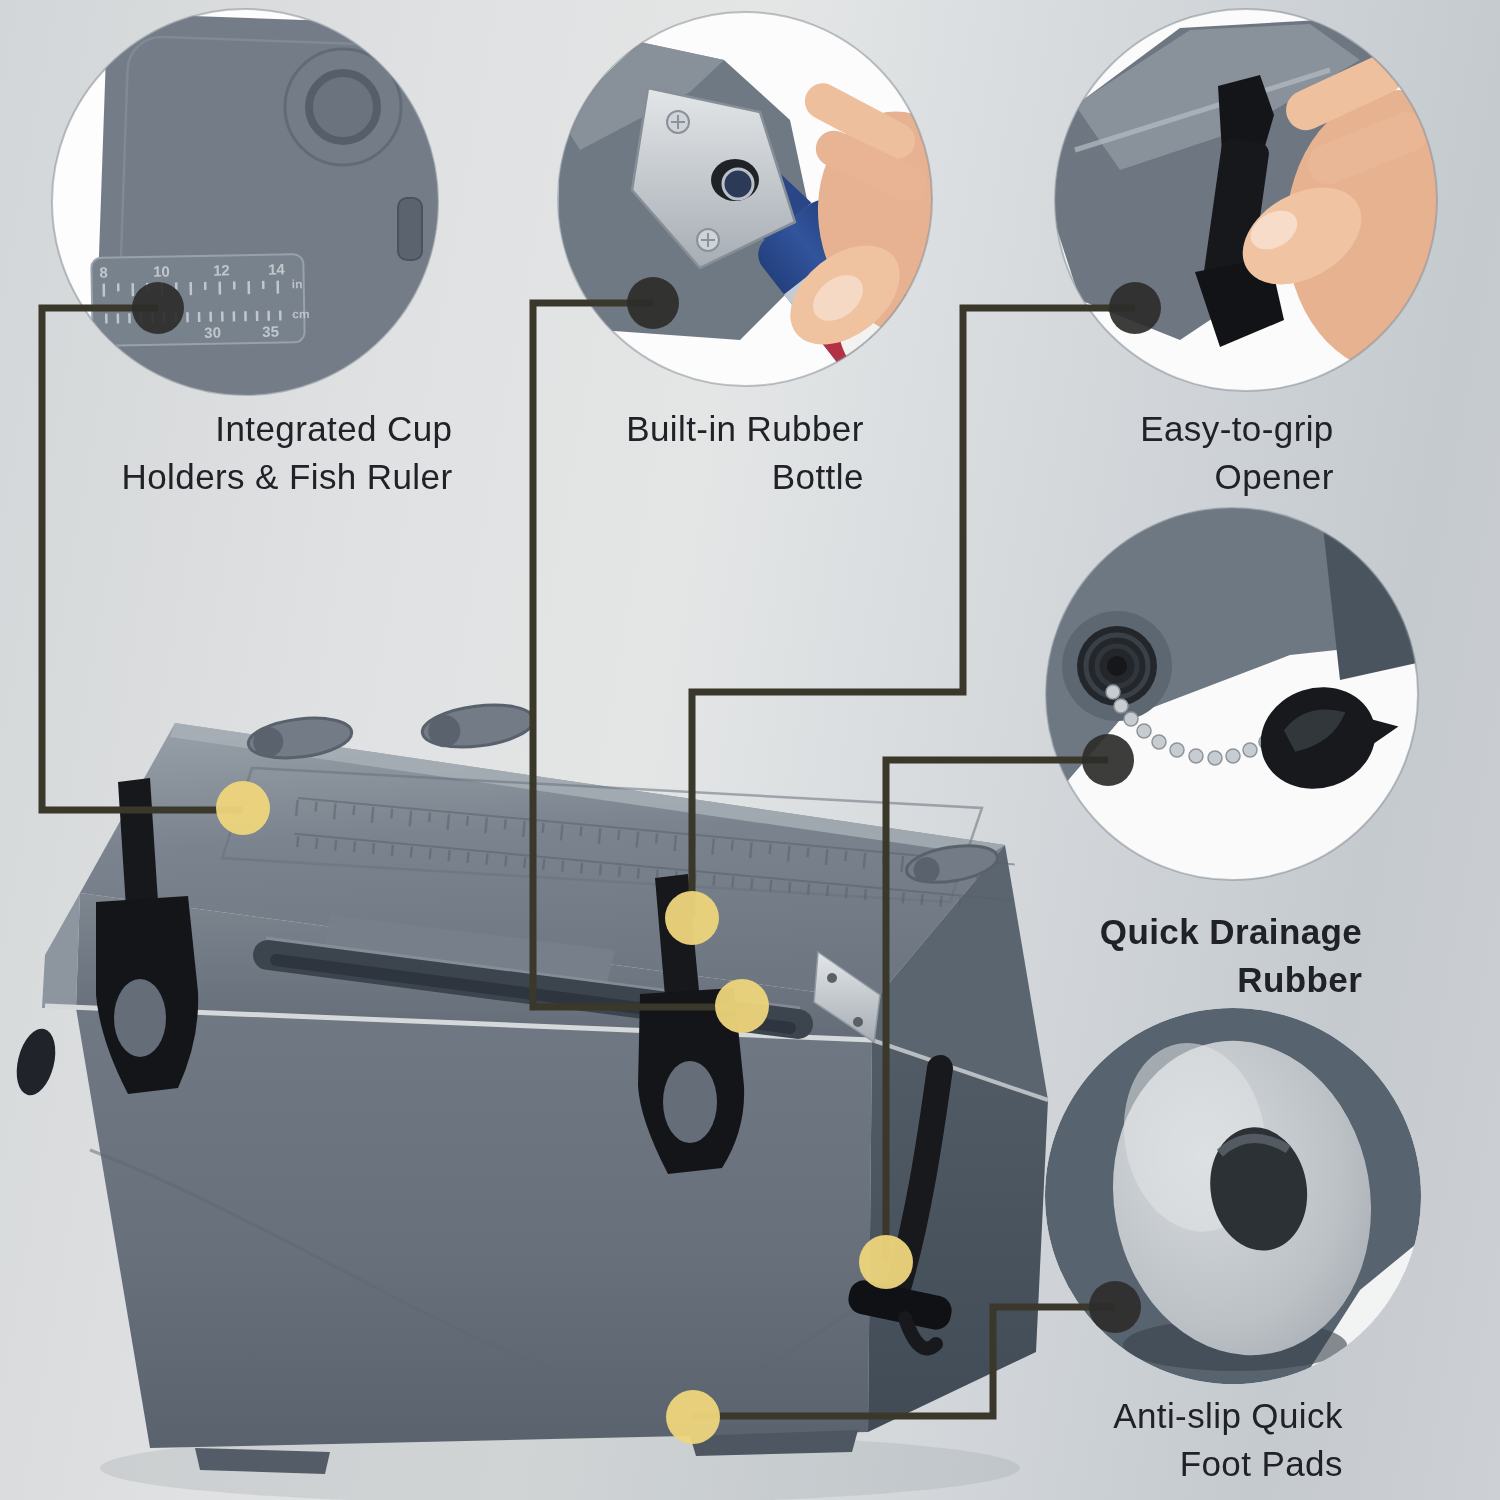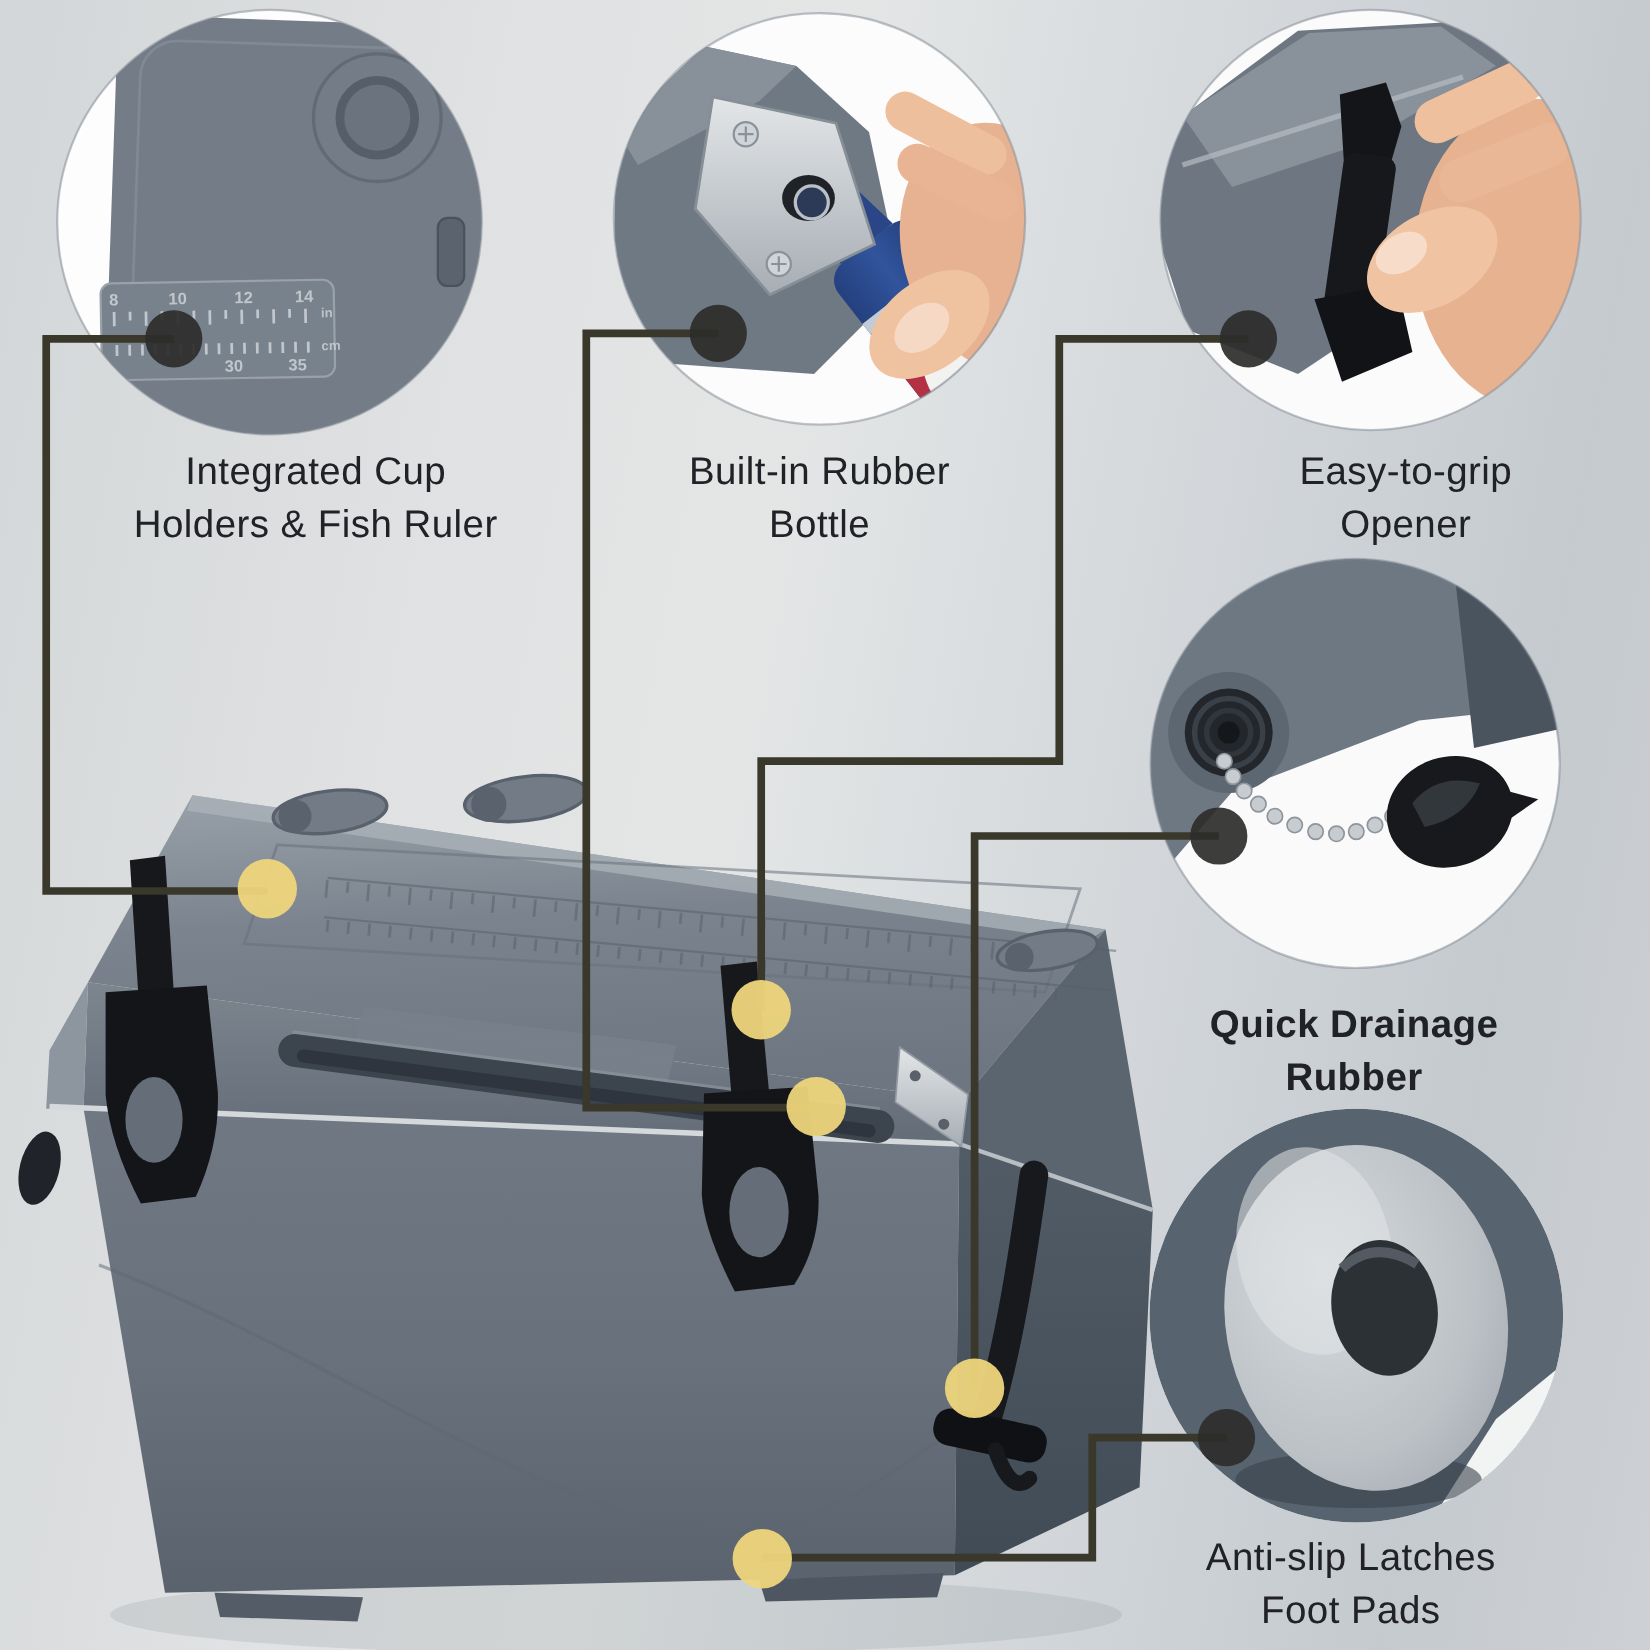--- a/index.html
+++ b/index.html
@@ -3,21 +3,21 @@
 <meta charset="utf-8">
 <style>
   html,body{margin:0;padding:0;}
   body{width:1500px;height:1500px;font-family:"Liberation Sans",sans-serif;}
   .canvas{
     position:relative;width:1500px;height:1500px;overflow:hidden;
     background:linear-gradient(100deg,#d3d6d8 0%,#dfe1e2 26%,#e4e6e6 44%,#d6dadd 62%,#c5cacf 86%,#cdd0d4 100%);
   }
   svg{position:absolute;left:0;top:0;}
   .feature-label{
-    position:absolute;transform:translateX(-50%);text-align:center;
+    position:absolute;transform:translateX(-50%);text-align:right;
     font-size:35px;line-height:48px;font-weight:500;color:#212227;
     letter-spacing:.4px;white-space:nowrap;
   }
   .feature-label span{display:block;}
   svg text{font-family:"Liberation Sans",sans-serif;}
   .ruler-num{font-size:15px;font-weight:700;fill:#c9ced4;opacity:.9;}
   .ruler-unit{font-size:12px;font-weight:700;fill:#c9ced4;opacity:.85;}
   .bottle-num{font-size:46px;font-style:italic;font-weight:700;fill:#23356b;}
 </style>
 </head>
@@ -310,26 +310,26 @@
 </svg>
 
   <div class="feature-label" style="left:287px;top:405px;">
     <span>Integrated Cup</span>
     <span>Holders &amp; Fish Ruler</span>
   </div>
   <div class="feature-label" style="left:745px;top:405px;">
     <span>Built-in Rubber</span>
     <span>Bottle</span>
   </div>
-  <div class="feature-label" style="left:1237px;top:405px;margin-left:41px;">
+  <div class="feature-label" style="left:1237px;top:405px;">
     <span>Easy-to-grip</span>
     <span>Opener</span>
   </div>
   <div class="feature-label" style="left:1231px;top:908px;font-weight:bold;">
     <span>Quick Drainage</span>
     <span>Rubber</span>
   </div>
   <div class="feature-label" style="left:1228px;top:1392px;">
-    <span>Anti-slip Latches</span>
+    <span>Anti-slip Quick</span>
     <span>Foot Pads</span>
   </div>
 
 </div>
 
 </body></html>

